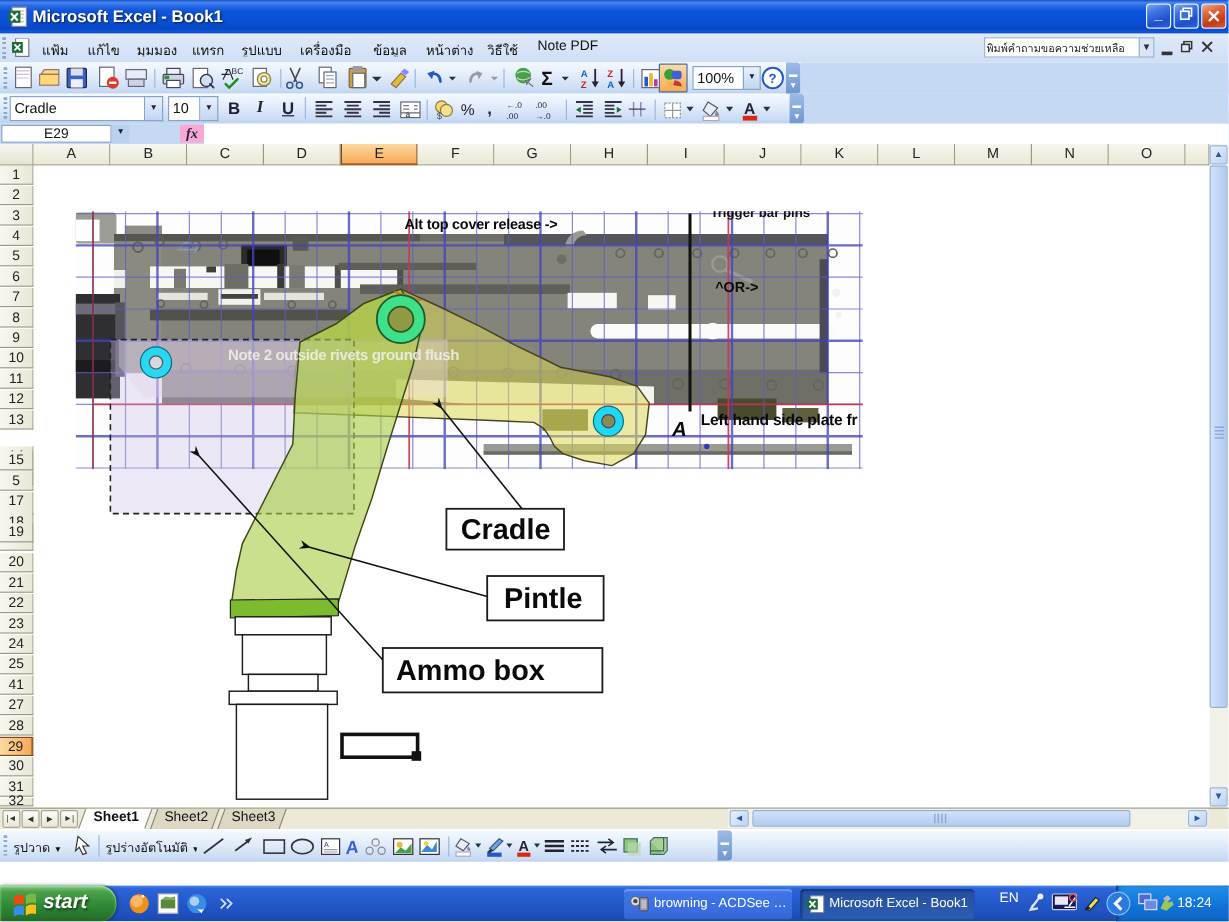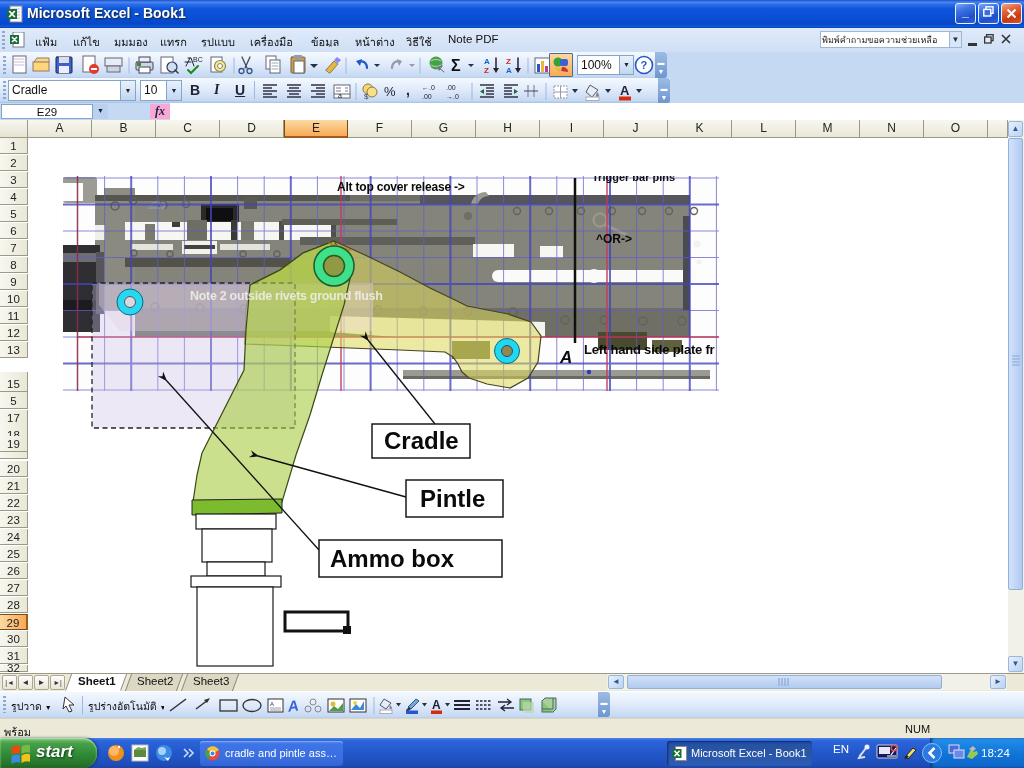--- a/index.html
+++ b/index.html
@@ -339,21 +339,21 @@
 <div class="abs rh" style="top:393px;height:16px;line-height:16px">5</div>
 <div class="abs rh" style="top:410px;height:19px;line-height:16px">17</div>
 <div class="abs rh" style="top:427px;height:32px;line-height:16px">18</div>
 <div class="abs rh" style="top:436px;height:16px;line-height:16px">19</div>
 <div class="abs rh" style="top:461px;height:16px;line-height:16px">20</div>
 <div class="abs rh" style="top:478px;height:16px;line-height:16px">21</div>
 <div class="abs rh" style="top:495px;height:16px;line-height:16px">22</div>
 <div class="abs rh" style="top:512px;height:16px;line-height:16px">23</div>
 <div class="abs rh" style="top:529px;height:16px;line-height:16px">24</div>
 <div class="abs rh" style="top:546px;height:16px;line-height:16px">25</div>
-<div class="abs rh" style="top:563px;height:16px;line-height:16px">26</div>
+<div class="abs rh" style="top:563px;height:16px;line-height:16px">41</div>
 <div class="abs rh" style="top:580px;height:16px;line-height:16px">27</div>
 <div class="abs rh" style="top:597px;height:16px;line-height:16px">28</div>
 <div class="abs rh rhsel" style="top:614px;height:16px;line-height:16px">29</div>
 <div class="abs rh" style="top:631px;height:16px;line-height:16px">30</div>
 <div class="abs rh" style="top:648px;height:16px;line-height:16px">31</div>
 <div class="abs rh" style="top:665px;height:7px;line-height:7px">32</div>
 <div class="abs" id="gridwhite"></div>
 
 <svg class="abs" style="left:0;top:0" width="1024" height="768" viewBox="0 0 1024 768">
 <defs>
@@ -603,24 +603,20 @@
  <path d="M330 7h13m-4-3l4 3-4 3M346 13h-13m4-3l-4 3 4 3" stroke="#223" stroke-width="1.3" fill="none"></path>
  <rect x="352" y="4" width="11" height="11" fill="#8ac878" stroke="#466"></rect>
         <rect x="355" y="7" width="11" height="11" fill="#bcd8b0" opacity="0.7"></rect>
  <rect x="374" y="6" width="11" height="11" fill="#8ac878" stroke="#466"></rect>
         <path d="M374 6l3-3h11v11l-3 3" fill="#a8d098" stroke="#466"></path>
         <path d="M385 3v11h-11" fill="none" stroke="#466"></path>
  </g>
 </svg>
 <div class="abs tbend" style="left:598px;top:692px;height:25px;padding-top:6px">▬<br>▼</div>
 
-<div class="abs" id="statusbar">
-      <span style="position:absolute;left:4px;top:4px;width:40px;overflow:hidden;display:inline-block;height:13px">พร้อม</span>
-      <span style="position:absolute;left:905px;top:4px">NUM</span>
-    </div>
 
 <div class="abs" id="taskbar"></div>
 <div class="abs" id="startbtn"></div>
 <svg class="abs" style="left:10px;top:743px" width="22" height="21" viewBox="0 0 22 21">
       <g transform="skewY(-5)">
         <path d="M1.5 4.5q4-2.5 8.5-0.5v7.5q-4.5-2-8.5 0.5z" fill="#e84c0c"></path>
         <path d="M11.5 4.5q4-2.5 8.5-0.5v7.5q-4.5-2-8.5 0.5z" fill="#7ab648"></path>
         <path d="M1.5 13.5q4-2.5 8.5-0.5v7.5q-4.5-2-8.5 0.5z" fill="#3a8ae8"></path>
         <path d="M11.5 13.5q4-2.5 8.5-0.5v7.5q-4.5-2-8.5 0.5z" fill="#f8c018"></path>
       </g>
@@ -634,27 +630,26 @@
       <circle cx="13" cy="4" r="1.2" fill="#fff"></circle>
  <rect x="26" y="2" width="16" height="16" fill="#fdfdfd" stroke="#bbb"></rect>
       <rect x="28" y="7" width="12" height="7" fill="#5a8a3a"></rect>
       <path d="M28 7l4-3 4 1 4-1v3z" fill="#7aaa5a"></path>
  <circle cx="58" cy="10" r="8" fill="#3a8ae8"></circle>
       <circle cx="56" cy="8" r="4" fill="#a8d0f8"></circle>
       <path d="M58 14q4 2 6 0l-2 4z" fill="#fff"></path>
  <path d="M78 6l4 4-4 4M83 6l4 4-4 4" stroke="#cfe0f8" stroke-width="1.5" fill="none"></path>
 </svg>
 
-<div class="abs taskbtn" style="left:200px;width:143px"><svg style="position:absolute;left:5px;top:5px" width="15" height="15" viewBox="0 0 15 15">
-        <circle cx="7.5" cy="7.5" r="7" fill="#e84c3c"></circle>
-        <path d="M7.5 7.5L14 4A7 7 0 0 0 2 3.5z" fill="#e8c83c"></path>
-        <path d="M7.5 7.5L1 4a7 7 0 0 0 2 9z" fill="#48a048"></path>
-        <circle cx="7.5" cy="7.5" r="3" fill="#fff"></circle>
-        <circle cx="7.5" cy="7.5" r="2" fill="#3a8ae8"></circle>
-      </svg><span style="margin-left:25px">cradle and pintle ass…</span></div>
+<div class="abs taskbtn" style="left:520px;width:140px"><svg style="position:absolute;left:5px;top:5px" width="16" height="15" viewBox="0 0 16 15">
+        <circle cx="4.5" cy="5" r="4" fill="#d8d8e0" stroke="#667"></circle>
+        <circle cx="4.5" cy="5" r="1.8" fill="#445"></circle>
+        <rect x="8" y="2" width="7" height="11" rx="1" fill="#99a" stroke="#556"></rect>
+        <rect x="9.5" y="4" width="4" height="7" fill="#bbc"></rect>
+      </svg><span style="margin-left:25px">browning - ACDSee …</span></div>
 <div class="abs taskbtn" id="tb4" style="left:667px;width:145px"><svg style="position:absolute;left:5px;top:5px" width="15" height="15" viewBox="0 0 15 15">
         <rect x="3.5" y="0.5" width="11" height="14" fill="#fff" stroke="#889"></rect>
         <rect x="0.5" y="3" width="9" height="9" fill="#1a6c38"></rect>
         <path d="M2.5 4.8l5 5.4M7.5 4.8l-5 5.4" stroke="#fff" stroke-width="1.5"></path>
       </svg><span style="margin-left:24px">Microsoft Excel - Book1</span></div>
 
 <div class="abs" style="left:833px;top:743px;color:#fff;font-size:11.5px;">EN</div>
 <svg class="abs" style="left:855px;top:742px" width="65" height="22" viewBox="0 0 65 22">
  <path d="M5 14l6-8m-1 9l-6 1 2-4" stroke="#dde" stroke-width="2" fill="none"></path>
       <circle cx="12" cy="5" r="2.5" fill="#eef"></circle>

